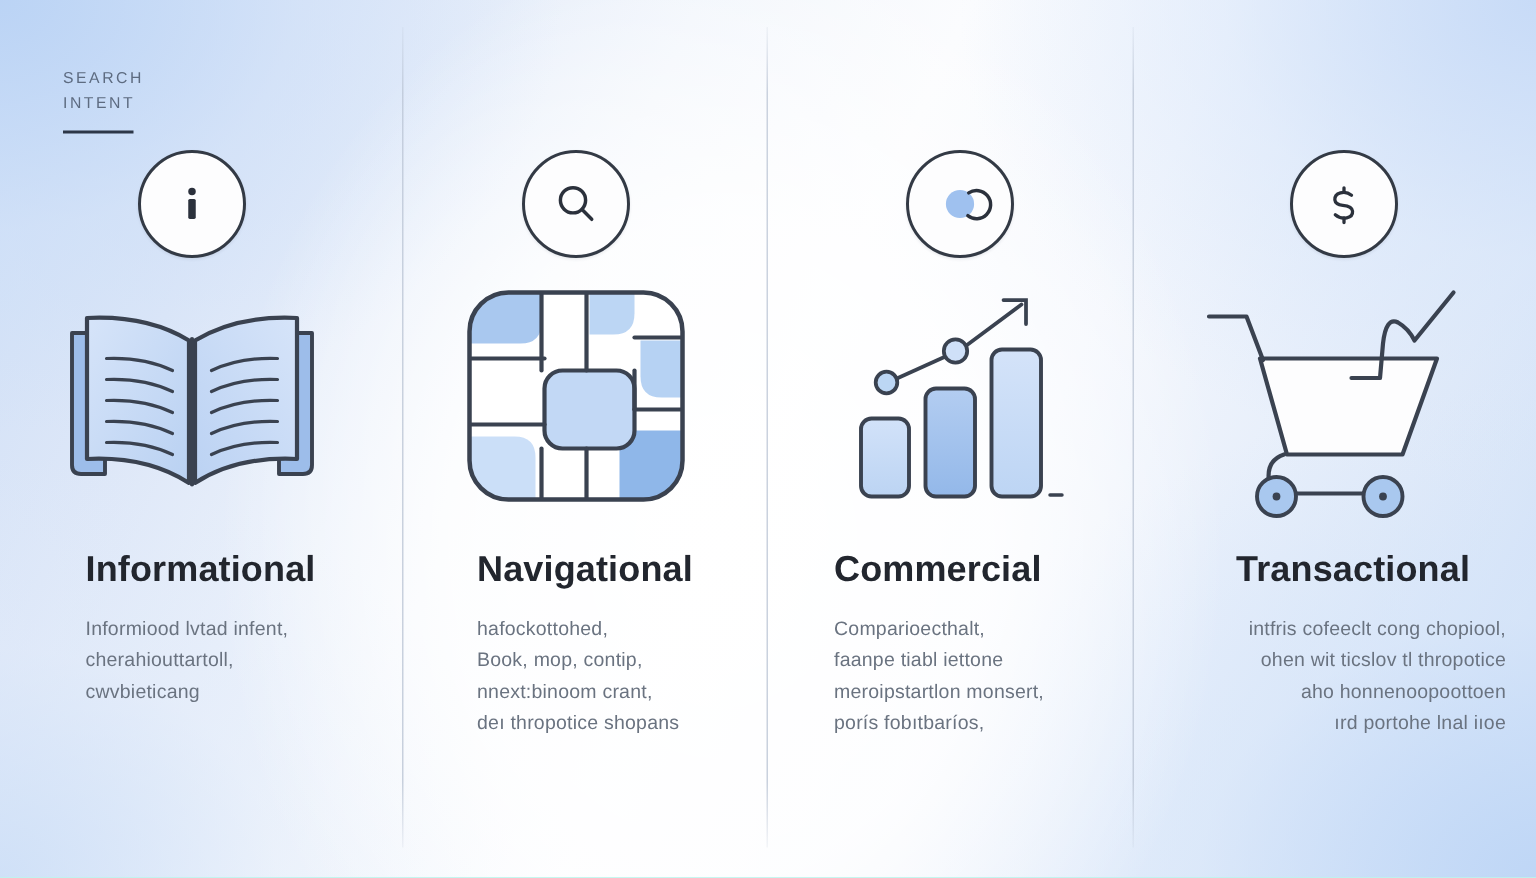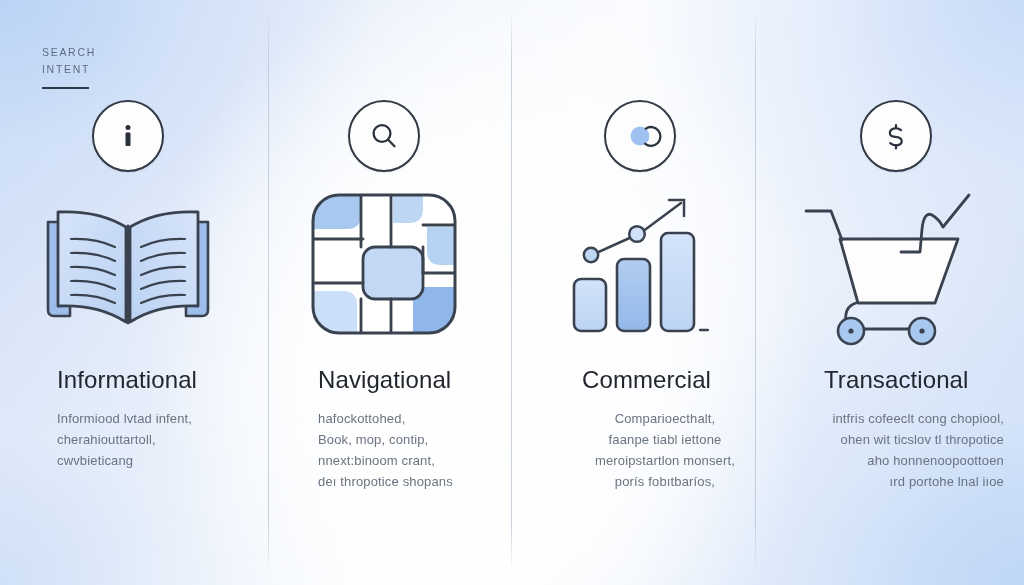--- a/index.html
+++ b/index.html
@@ -147,21 +147,21 @@
     display: flex;
     align-items: center;
     justify-content: center;
   }
 
   .col-title {
     position: absolute;
     top: 366px;
     left: 57px;
     font-size: 24px;
-    font-weight: 400;
+    font-weight: 700;
     color: #22262e;
     letter-spacing: 0.1px;
     white-space: nowrap;
   }
   .col-lines {
     position: absolute;
     top: 408px;
     left: 57px;
     right: 20px;
   }
@@ -169,21 +169,21 @@
     font-size: 13px;
     color: #6a7380;
     line-height: 21px;
     letter-spacing: 0.15px;
     white-space: nowrap;
   }
 
   
   .col-1 .col-title, .col-1 .col-lines { left: 57px; }
   .col-2 .col-title, .col-2 .col-lines { left: 62px; }
-  .col-3 .col-title, .col-3 .col-lines { left: 70px; text-align: center; }
+  .col-3 .col-title, .col-3 .col-lines { left: 44px; }
   .col-4 .col-title, .col-4 .col-lines { left: 56px; text-align: right; }
 
   svg { display: block; overflow: visible; }
 </style>
 </head>
 <body>
 
 <div id="infographic">
 
   <div class="bg-layer bg-base"></div>

